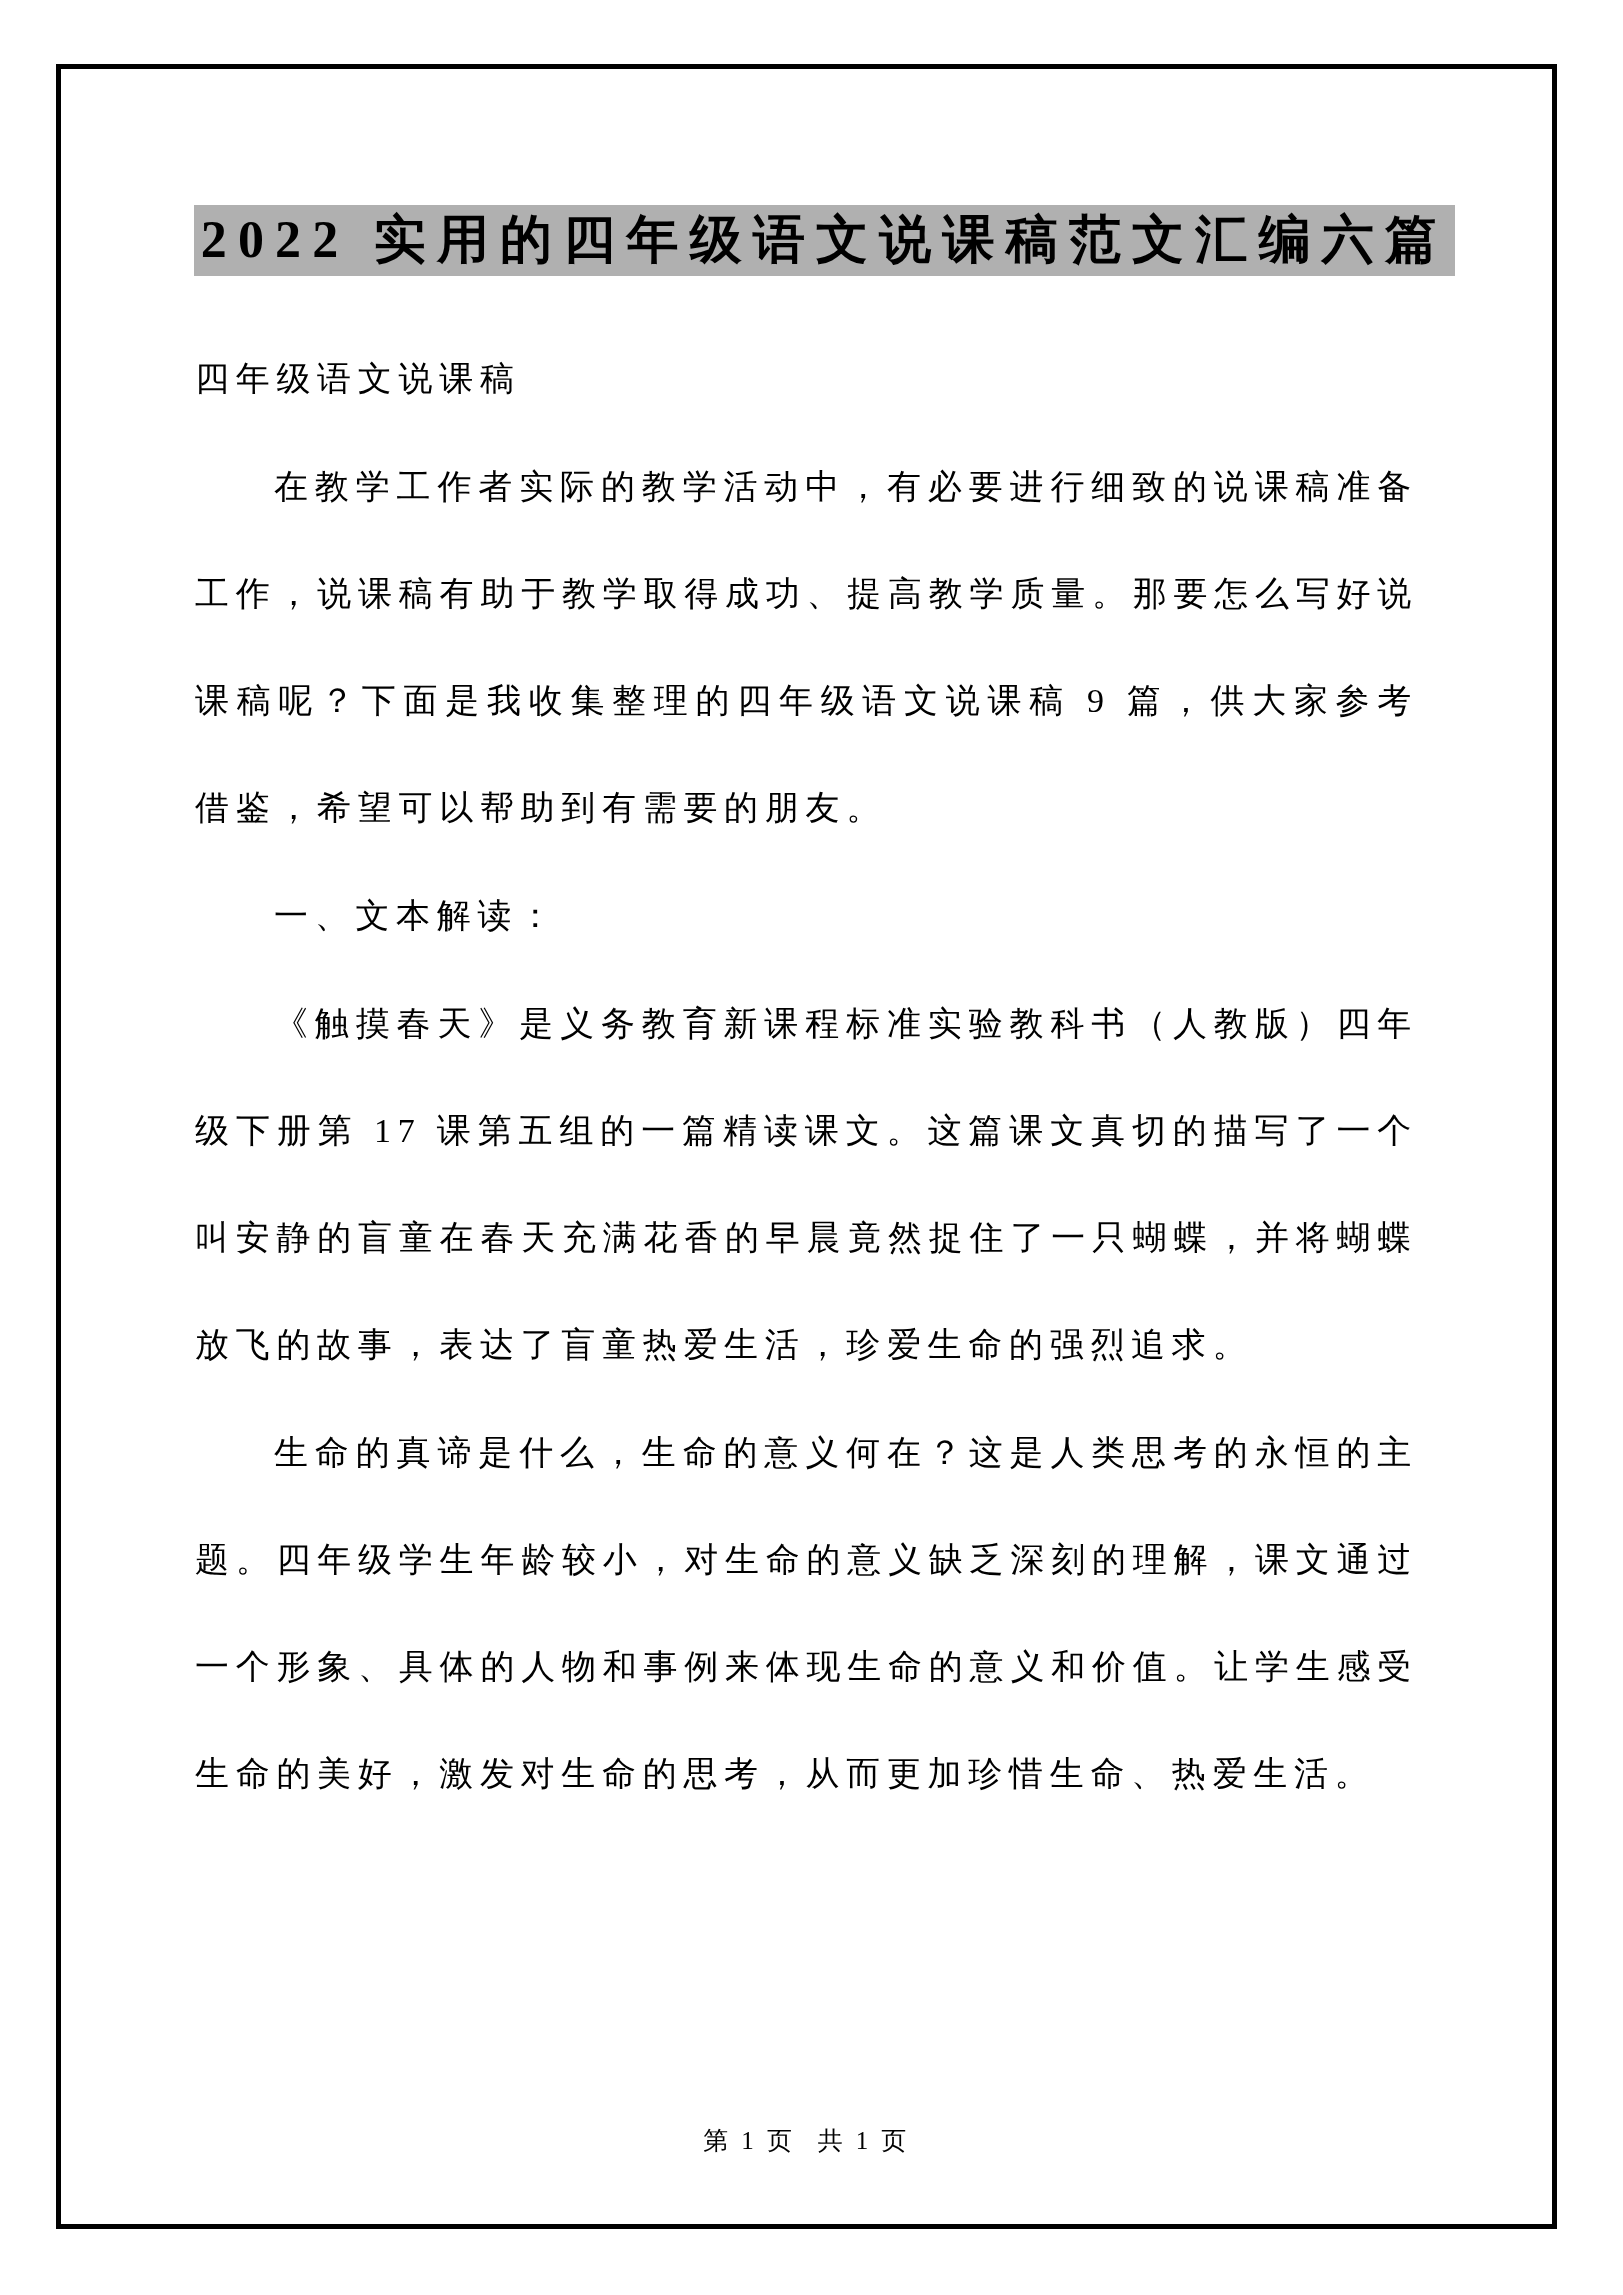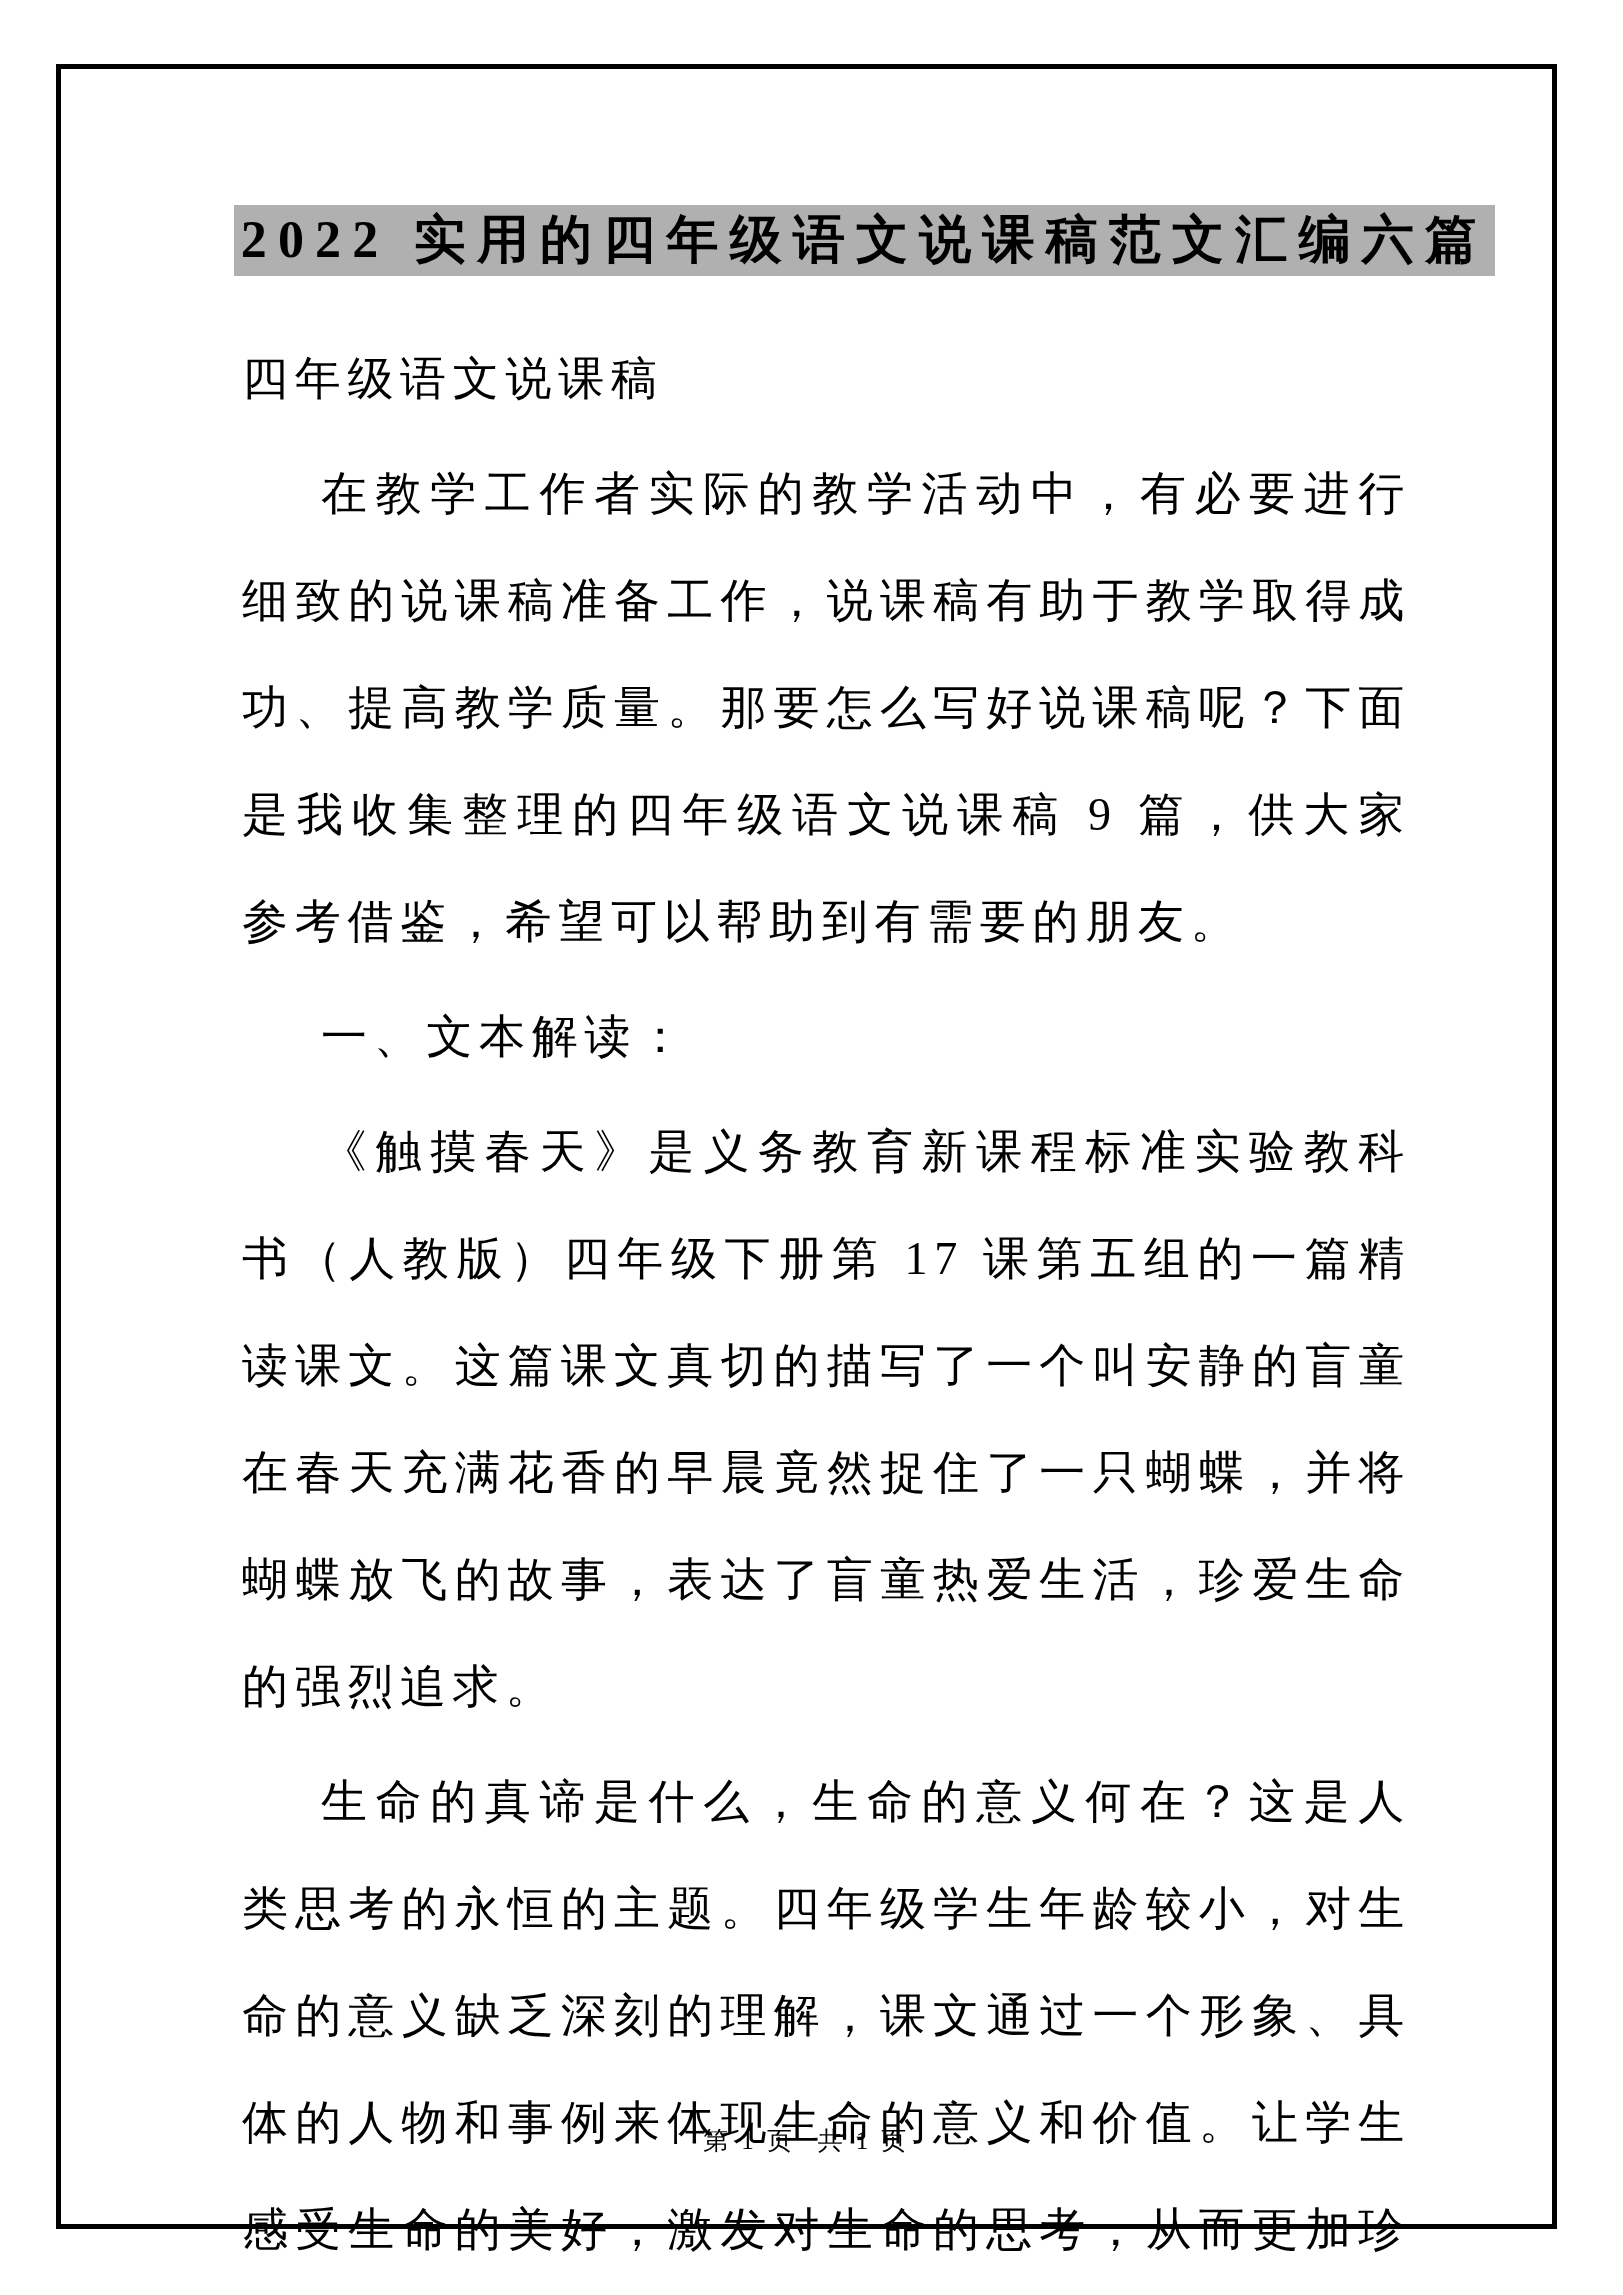--- a/index.html
+++ b/index.html
@@ -17,21 +17,20 @@
   }
   .page-frame {
     position: absolute;
     left: 56px;
     top: 64px;
     width: 1501px;
     height: 2165px;
     border: 5px solid #000000;
     box-sizing: border-box;
     background: #ffffff;
-    padding-left: 40px;
   }
   .content {
     padding: 0 133px;
   }
   .doc-title {
     margin-top: 129px;
     text-align: center;
     font-size: 52px;
     font-weight: bold;
     line-height: 84px;
@@ -39,22 +38,22 @@
     white-space: nowrap;
   }
   .doc-title .highlight {
     background: #b0b0b0;
     padding: 5.6px 6.7px 7.9px 6.7px;
   }
   .body-text {
     margin-top: 43px;
   }
   .para {
-    margin: 8px;
-    font-size: 46px;
+    margin: 1px;
+    font-size: 34px;
     line-height: 107px;
     letter-spacing: 6.7px;
     text-align: justify;
   }
   .para.indent {
     text-indent: 79px;
   }
   .para.space-before {
     margin-top: 107px;
   }

